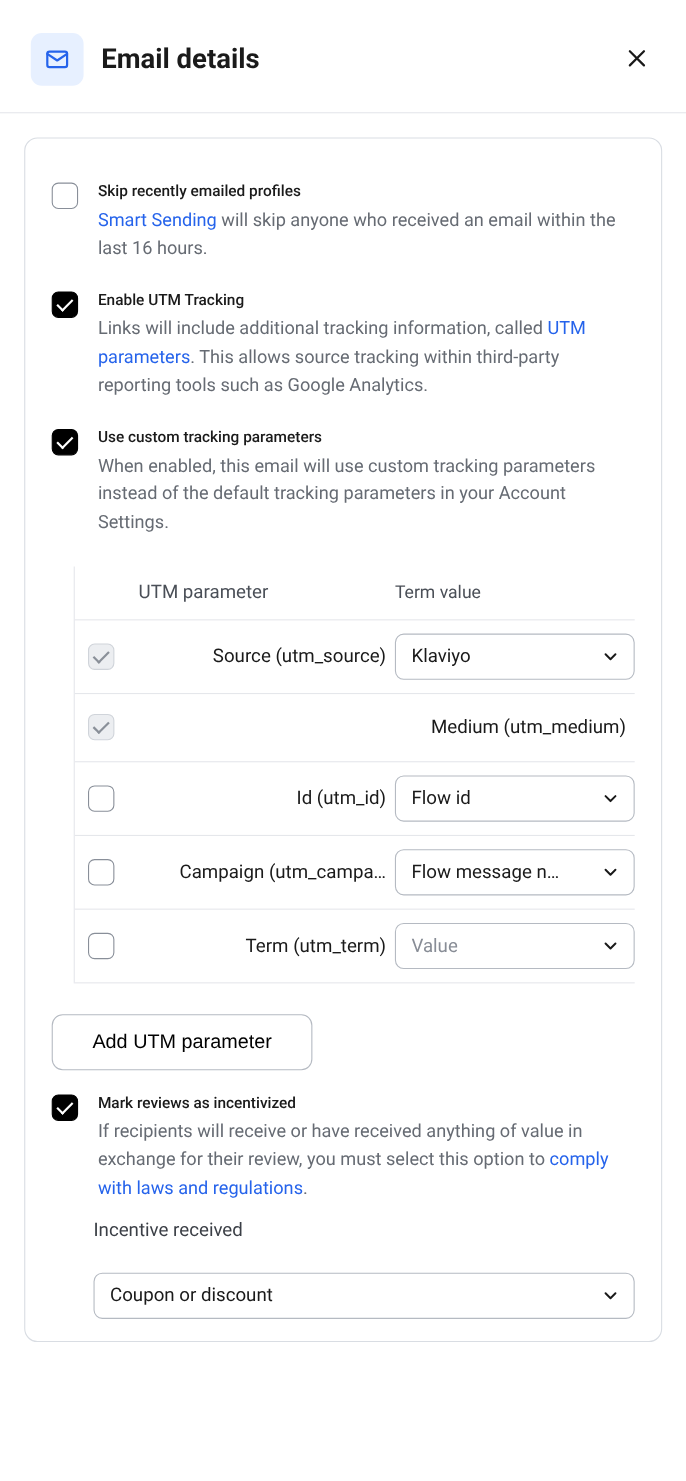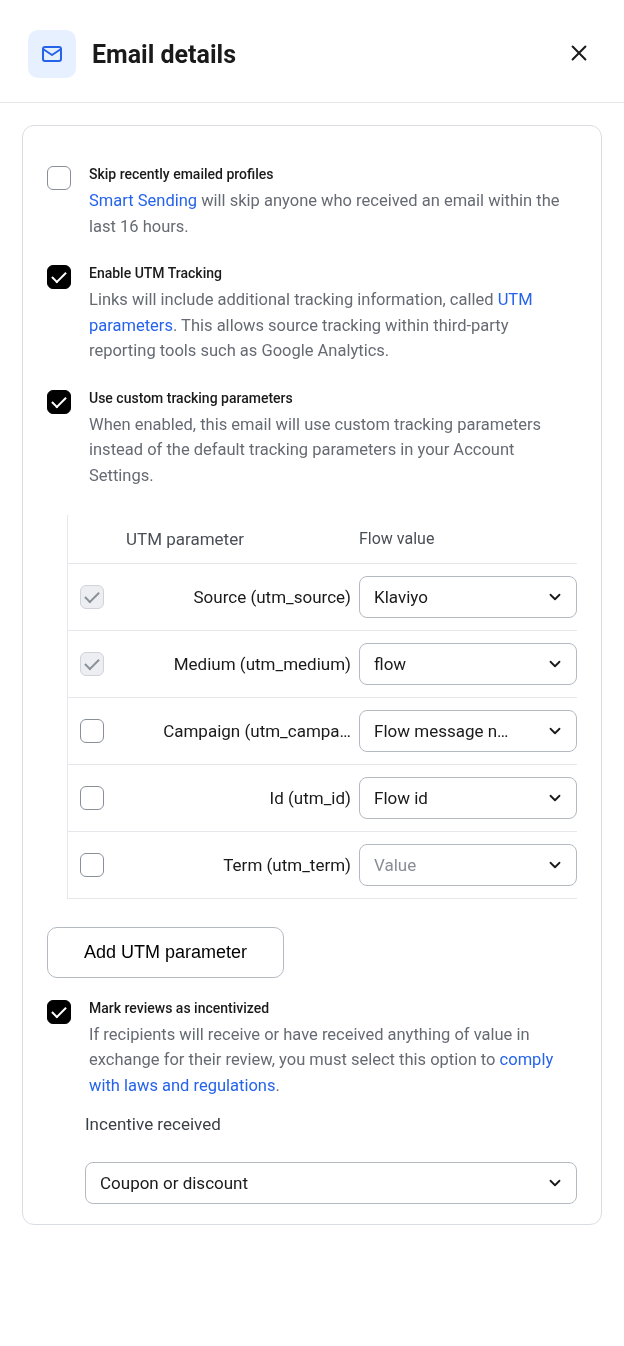--- a/index.html
+++ b/index.html
@@ -227,21 +227,21 @@
         <div class="setting-label">Use custom tracking parameters</div>
         <div class="setting-desc">When enabled, this email will use custom tracking parameters instead of the default tracking parameters in your Account Settings.</div>
       </div>
     </div>
 
     
     <div class="utm-table">
       <div class="utm-head">
         <div class="utm-col-check"></div>
         <div class="utm-col-param">UTM parameter</div>
-        <div class="utm-col-value">Flow value</div>
+        <div class="utm-col-value">Term value</div>
       </div>
       <div id="utm-rows">
           <div class="utm-row">
             <div class="utm-col-check">
               <div class="chk locked"></div>
             </div>
             <div class="utm-col-param">Source (utm_source)</div>
             <div class="utm-col-value">
               <div class="select">
                 <span class="select-text">Klaviyo</span>
@@ -249,23 +249,29 @@
                   <path d="M6 9l6 6 6-6"></path>
                 </svg>
               </div>
             </div>
           </div>
           <div class="utm-row">
             <div class="utm-col-check">
               <div class="chk locked"></div>
             </div>
             <div class="utm-col-param">Medium (utm_medium)</div>
+          </div>
+          <div class="utm-row">
+            <div class="utm-col-check">
+              <div class="chk"></div>
+            </div>
+            <div class="utm-col-param">Id (utm_id)</div>
             <div class="utm-col-value">
               <div class="select">
-                <span class="select-text">flow</span>
+                <span class="select-text">Flow id</span>
                 <svg class="chevron" width="18" height="18" viewBox="0 0 24 24" fill="none" stroke="#1a1a1a" stroke-width="2.4" stroke-linecap="round" stroke-linejoin="round">
                   <path d="M6 9l6 6 6-6"></path>
                 </svg>
               </div>
             </div>
           </div>
           <div class="utm-row">
             <div class="utm-col-check">
               <div class="chk"></div>
             </div>
@@ -276,34 +282,20 @@
                 <svg class="chevron" width="18" height="18" viewBox="0 0 24 24" fill="none" stroke="#1a1a1a" stroke-width="2.4" stroke-linecap="round" stroke-linejoin="round">
                   <path d="M6 9l6 6 6-6"></path>
                 </svg>
               </div>
             </div>
           </div>
           <div class="utm-row">
             <div class="utm-col-check">
               <div class="chk"></div>
             </div>
-            <div class="utm-col-param">Id (utm_id)</div>
-            <div class="utm-col-value">
-              <div class="select">
-                <span class="select-text">Flow id</span>
-                <svg class="chevron" width="18" height="18" viewBox="0 0 24 24" fill="none" stroke="#1a1a1a" stroke-width="2.4" stroke-linecap="round" stroke-linejoin="round">
-                  <path d="M6 9l6 6 6-6"></path>
-                </svg>
-              </div>
-            </div>
-          </div>
-          <div class="utm-row">
-            <div class="utm-col-check">
-              <div class="chk"></div>
-            </div>
             <div class="utm-col-param">Term (utm_term)</div>
             <div class="utm-col-value">
               <div class="select placeholder">
                 <span class="select-text">Value</span>
                 <svg class="chevron" width="18" height="18" viewBox="0 0 24 24" fill="none" stroke="#1a1a1a" stroke-width="2.4" stroke-linecap="round" stroke-linejoin="round">
                   <path d="M6 9l6 6 6-6"></path>
                 </svg>
               </div>
             </div>
           </div>

